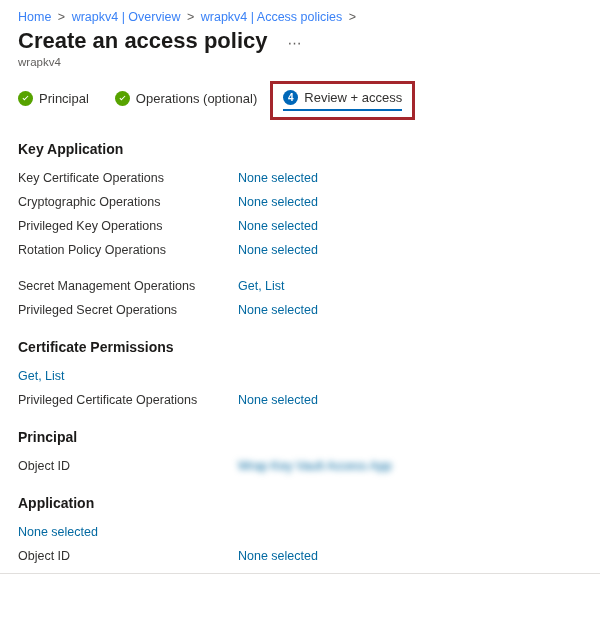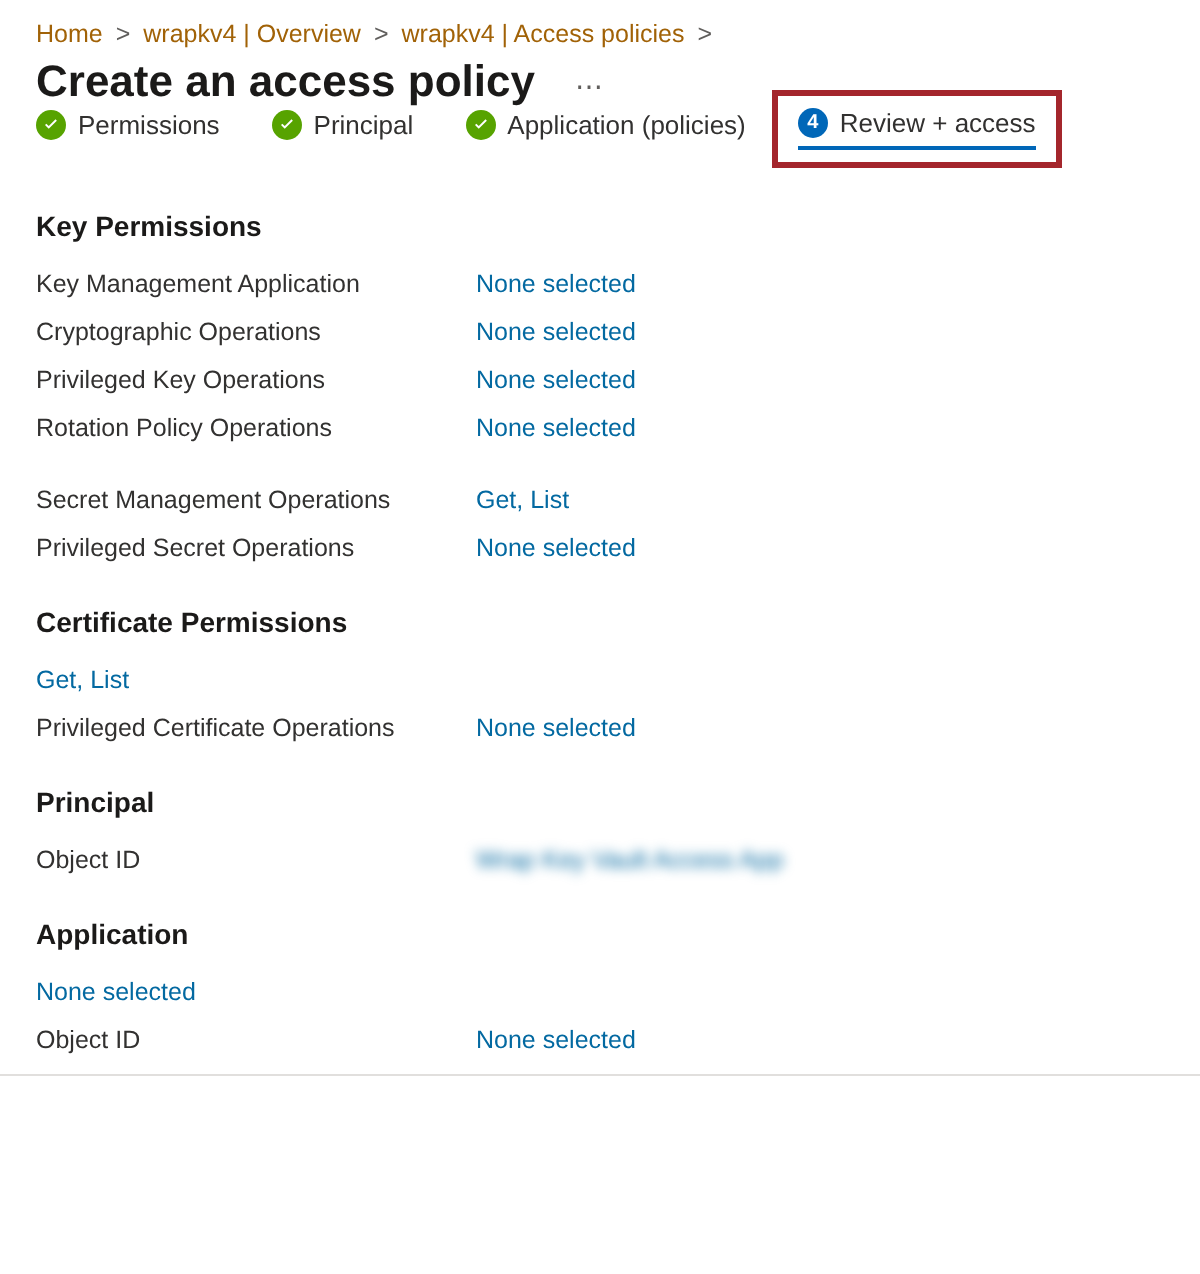--- a/index.html
+++ b/index.html
@@ -7,21 +7,21 @@
     font-family: "Segoe UI", -apple-system, Arial, sans-serif;
     font-size: 13px;
     color: #323130;
     background: #ffffff;
     width: 600px;
   }
   .page { padding: 10px 18px 0 18px; }
 
   
   .breadcrumb { font-size: 12.5px; margin-bottom: 4px; }
-  .breadcrumb a { color: #a16207; text-decoration: none; cursor: pointer; }
+  .breadcrumb a { color: #3b82f6; text-decoration: none; cursor: pointer; }
   .breadcrumb .sep { color: #605e5c; margin: 0 3px; }
 
   
   .title-row { display: flex; align-items: baseline; gap: 20px; margin-top: 2px; }
   h1.page-title { font-size: 22px; font-weight: 600; color: #1b1a19; }
   .ellipsis { color: #605e5c; font-size: 14px; letter-spacing: 1px; cursor: pointer; }
   .subtitle { font-size: 11.5px; color: #605e5c; margin-top: 2px; margin-bottom: 22px; }
 
   
   .tabs { display: flex; gap: 26px; align-items: center; margin-bottom: 30px; }
@@ -68,58 +68,51 @@
     <a>wrapkv4 | Overview</a>
     <span class="sep">&gt;</span>
     <a>wrapkv4 | Access policies</a>
     <span class="sep">&gt;</span>
   </div>
 
   <div class="title-row">
     <h1 class="page-title">Create an access policy</h1>
     <span class="ellipsis">⋯</span>
   </div>
+  <div class="subtitle">wrapkv4</div>
 
   <div class="tabs">
-    <div class="tab">
-      <span class="circle done">
-        <svg viewBox="0 0 12 12">
-            <path d="M4.5 8.5L2 6l.9-.9 1.6 1.6L9 2.2l.9.9z"></path>
-          </svg>
-      </span>
-      <span>Permissions</span>
-    </div>
     <div class="tab">
       <span class="circle done">
         <svg viewBox="0 0 12 12">
             <path d="M4.5 8.5L2 6l.9-.9 1.6 1.6L9 2.2l.9.9z"></path>
           </svg>
       </span>
       <span>Principal</span>
     </div>
     <div class="tab">
       <span class="circle done">
         <svg viewBox="0 0 12 12">
             <path d="M4.5 8.5L2 6l.9-.9 1.6 1.6L9 2.2l.9.9z"></path>
           </svg>
       </span>
-      <span>Application (policies)</span>
+      <span>Operations (optional)</span>
     </div>
     <div class="tab-highlight">
       <div class="tab active">
         <span class="circle current">4</span>
         <span>Review + access</span>
       </div>
     </div>
   </div>
 
   <div class="section-block">
-    <div class="section-head">Key Permissions</div>
+    <div class="section-head">Key Application</div>
     <div class="row">
-      <div class="label">Key Management Application</div>
+      <div class="label">Key Certificate Operations</div>
       <div class="value">None selected</div>
     </div>
     <div class="row">
       <div class="label">Cryptographic Operations</div>
       <div class="value">None selected</div>
     </div>
     <div class="row">
       <div class="label">Privileged Key Operations</div>
       <div class="value">None selected</div>
     </div>

